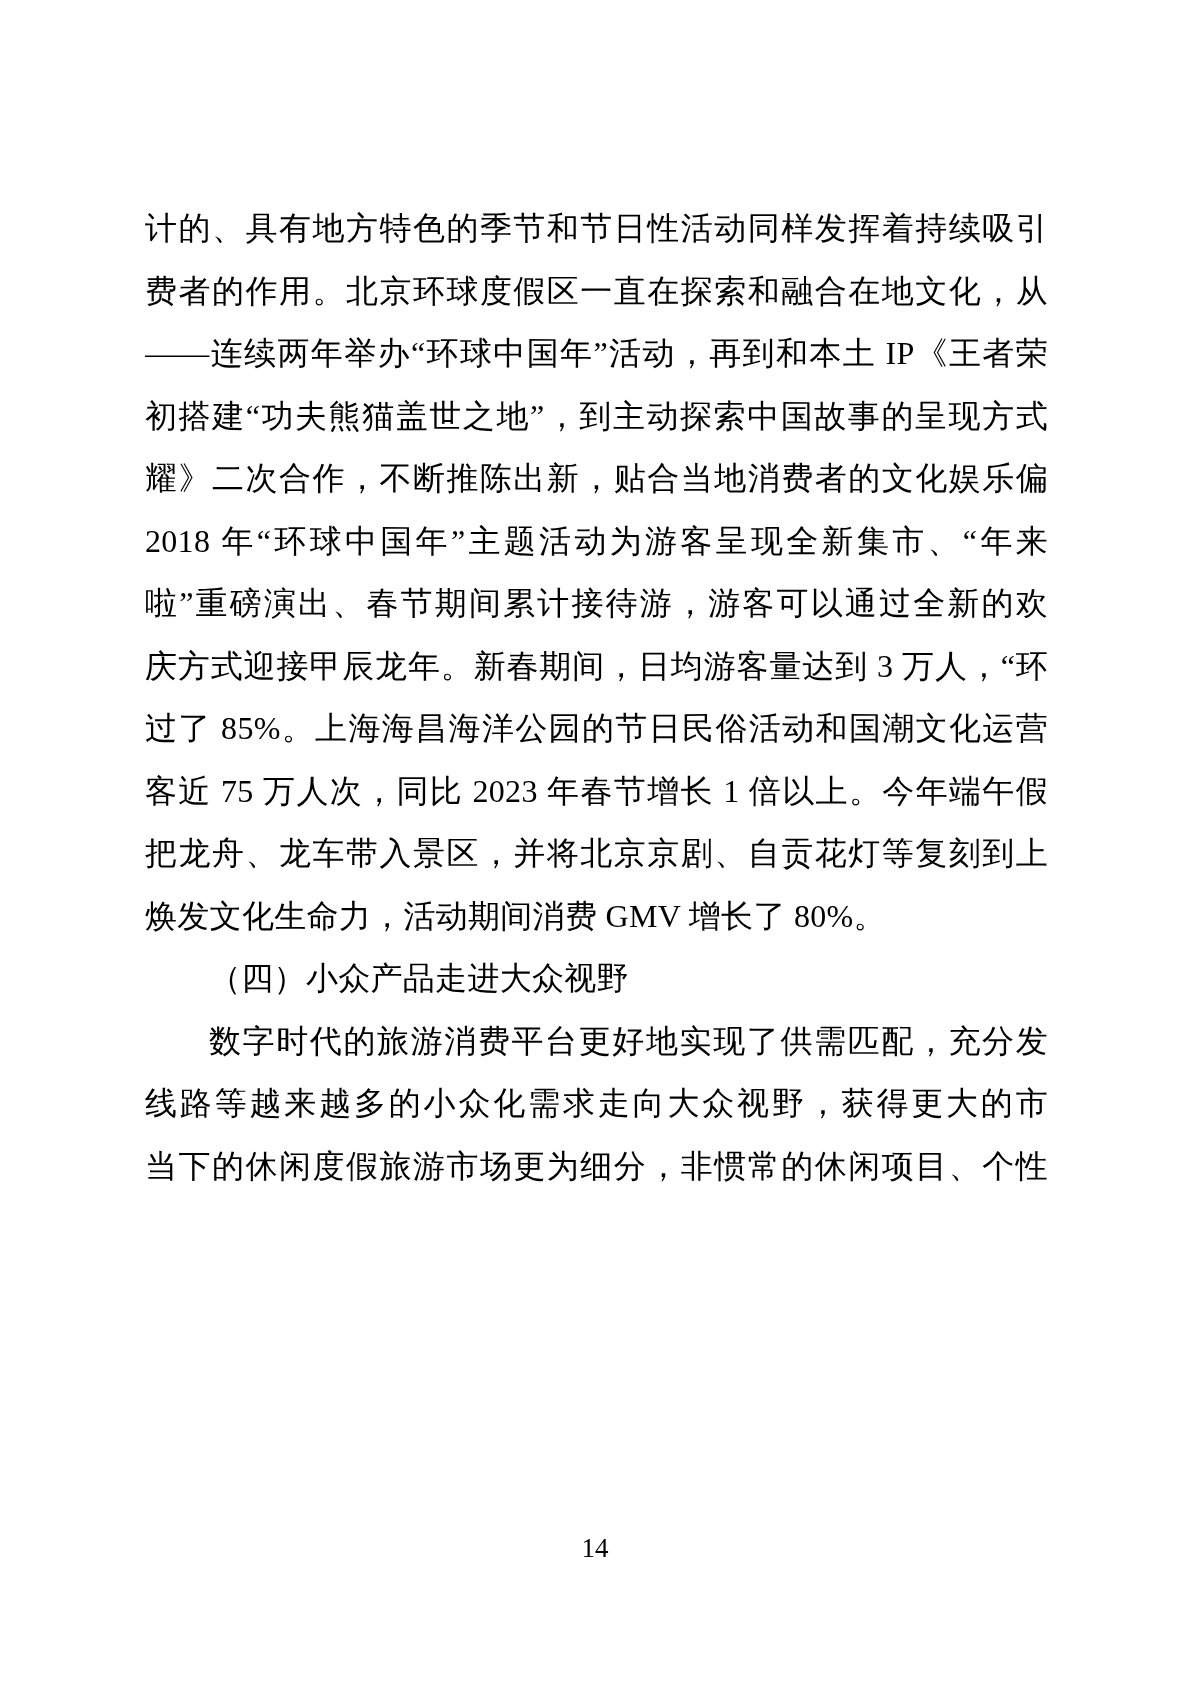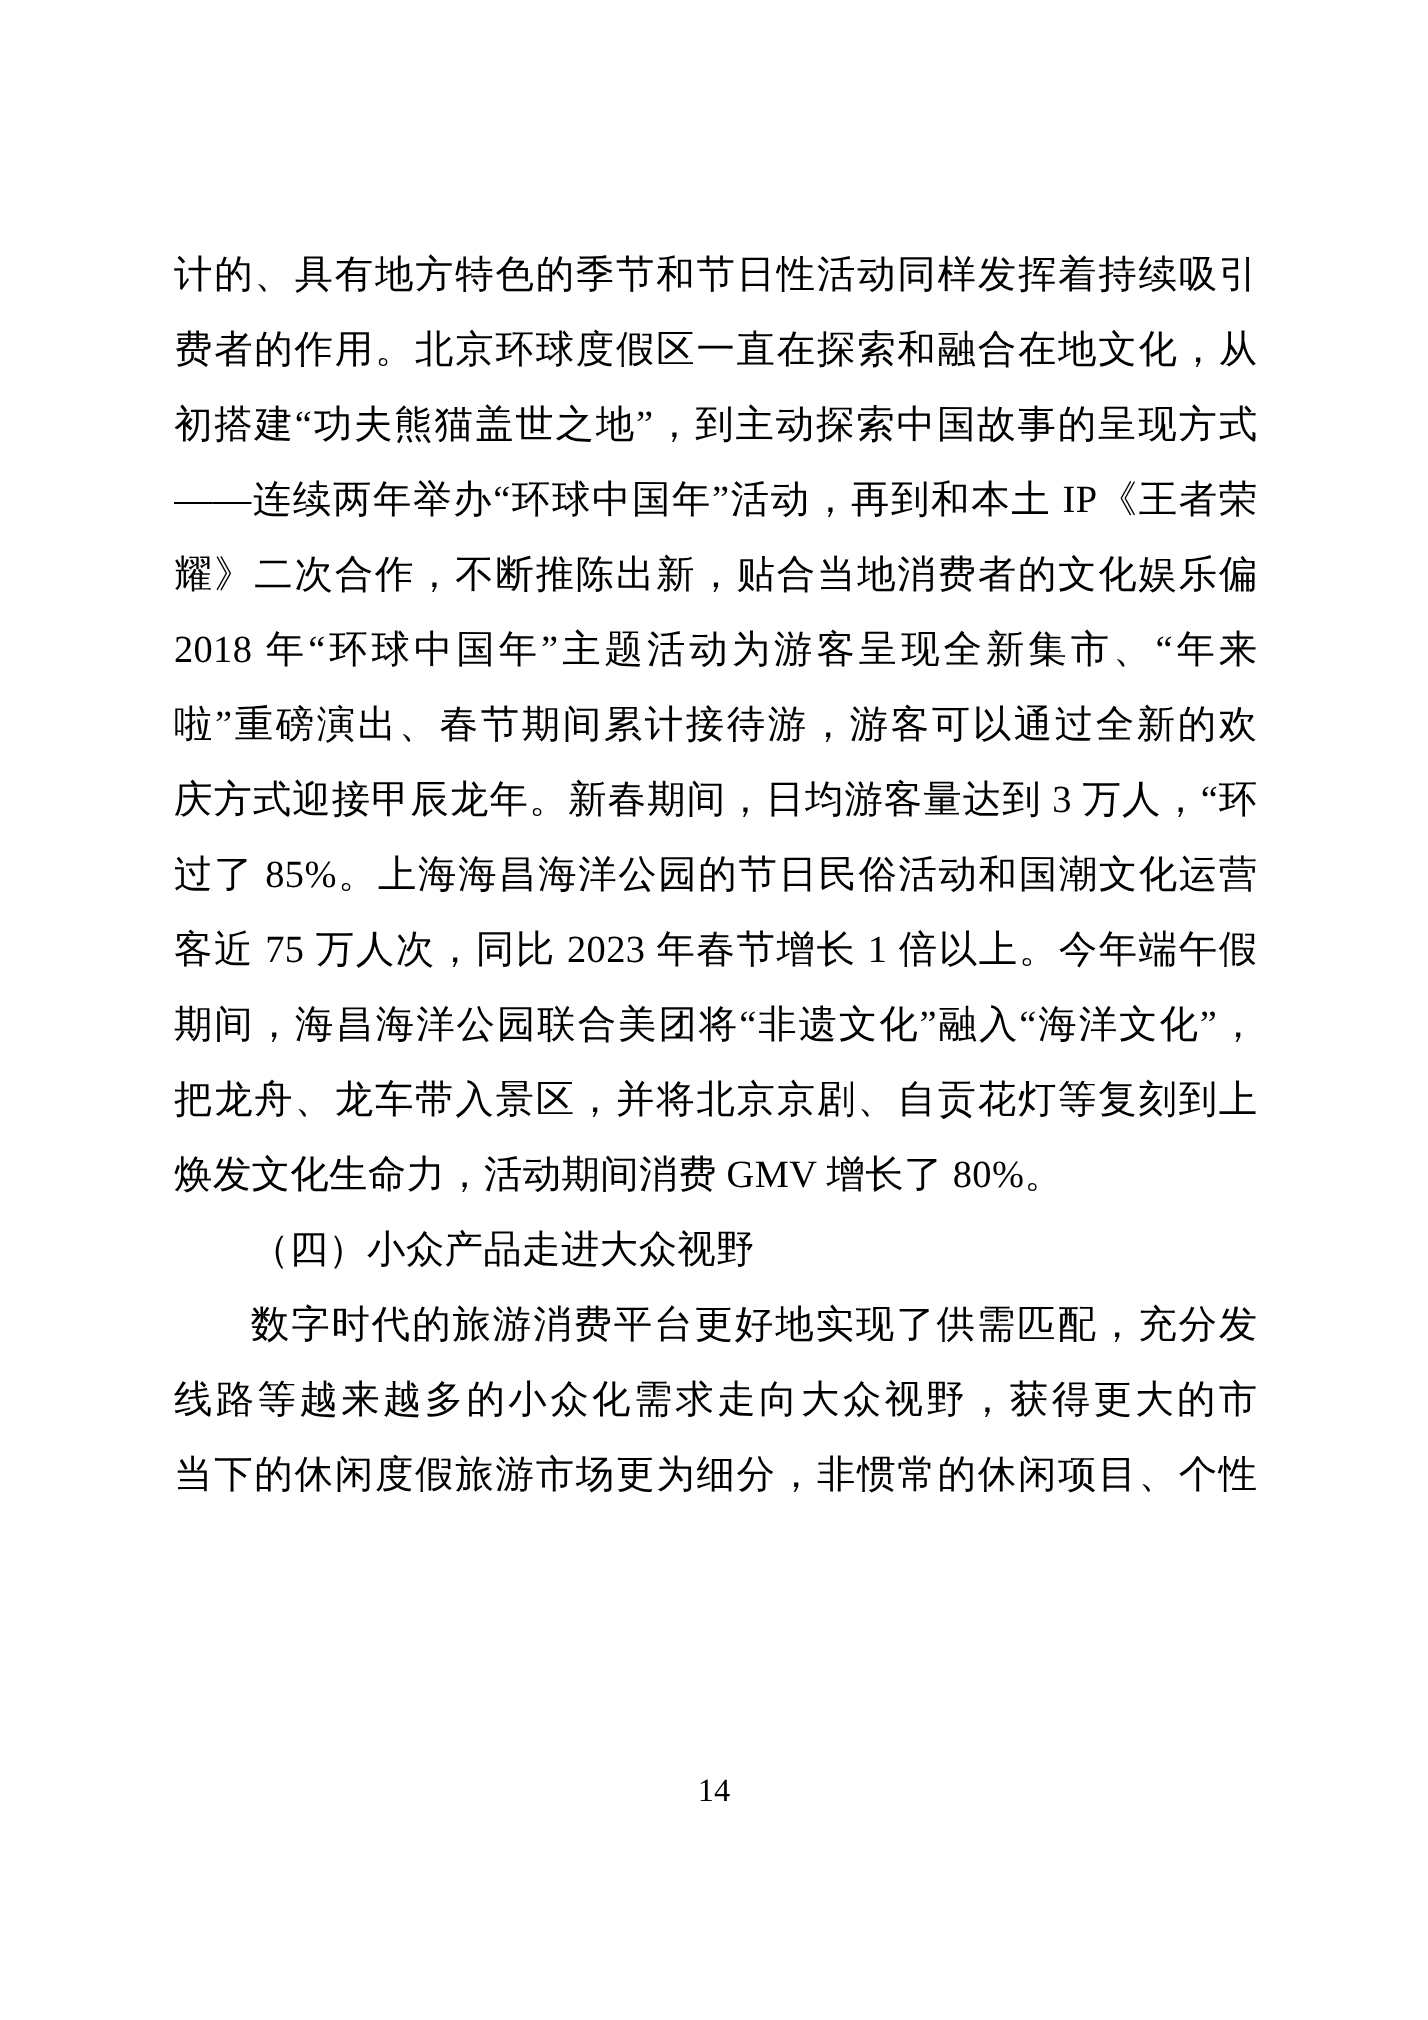--- a/index.html
+++ b/index.html
@@ -40,44 +40,43 @@
     text-indent: 2em;
   }
   .line.heading {
     text-align: center;
     text-align-last: left;
     text-indent: 2em;
   }
   .page-number {
     position: absolute;
     left: 0;
-    top: 1476px;
+    top: 1532px;
     width: 100%;
     text-align: center;
     font-size: 27px;
     line-height: 32px;
   }
 </style>
 </head>
 <body>
 
 <div class="page">
   <div class="text-block">
 
     <div class="line">计的、具有地方特色的季节和节日性活动同样发挥着持续吸引消</div>
     <div class="line">费者的作用。北京环球度假区一直在探索和融合在地文化，从起</div>
+    <div class="line">——连续两年举办“环球中国年”活动，再到和本土 IP《王者荣</div>
     <div class="line">初搭建“功夫熊猫盖世之地”，到主动探索中国故事的呈现方式</div>
-    <div class="line">——连续两年举办“环球中国年”活动，再到和本土 IP《王者荣</div>
     <div class="line">耀》二次合作，不断推陈出新，贴合当地消费者的文化娱乐偏好。</div>
     <div class="line">2018 年“环球中国年”主题活动为游客呈现全新集市、“年来</div>
     <div class="line">啦”重磅演出、春节期间累计接待游，游客可以通过全新的欢</div>
     <div class="line">庆方式迎接甲辰龙年。新春期间，日均游客量达到 3 万人，“环</div>
     <div class="line">过了 85%。上海海昌海洋公园的节日民俗活动和国潮文化运营也</div>
     <div class="line">客近 75 万人次，同比 2023 年春节增长 1 倍以上。今年端午假期</div>
-    <div class="line">期间，海昌海洋公园联合美团将“非遗文化”融入“海洋文化”，</div>
     <div class="line">把龙舟、龙车带入景区，并将北京京剧、自贡花灯等复刻到上海，</div>
     <div class="line end">焕发文化生命力，活动期间消费 GMV 增长了 80%。</div>
 
     <div class="line heading">（四）小众产品走进大众视野</div>
 
     <div class="line indent">数字时代的旅游消费平台更好地实现了供需匹配，充分发挥</div>
     <div class="line">线路等越来越多的小众化需求走向大众视野，获得更大的市场。</div>
     <div class="line">当下的休闲度假旅游市场更为细分，非惯常的休闲项目、个性化</div>
 
   </div>

